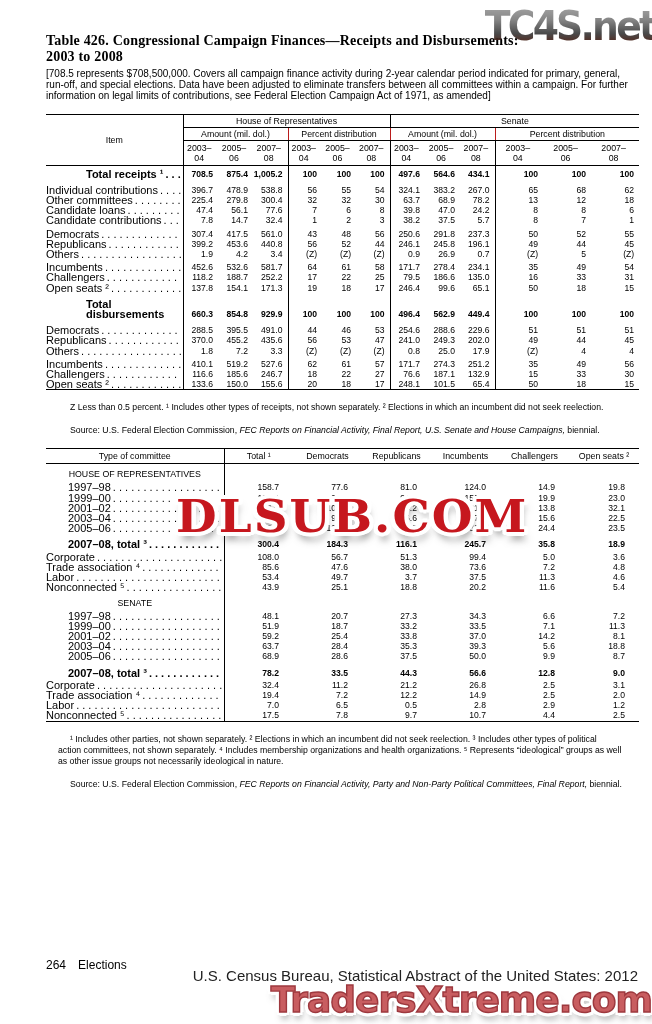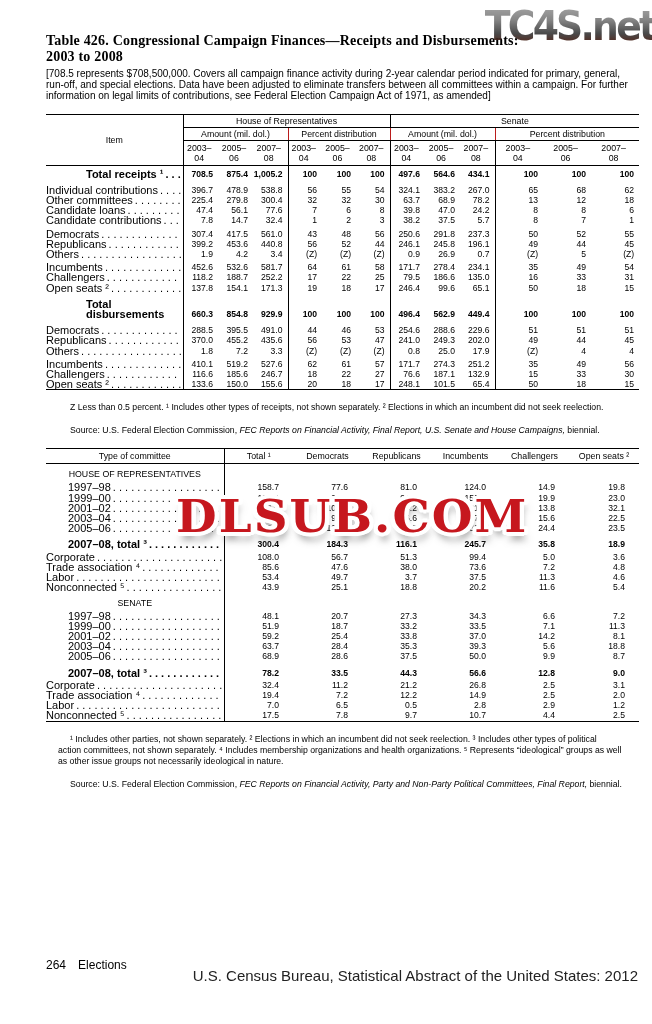--- a/index.html
+++ b/index.html
@@ -948,13 +948,14 @@
       <p>¹ Includes other parties, not shown separately. ² Elections in which an incumbent did not seek reelection. ³ Includes other types of political action committees, not shown separately. ⁴ Includes membership organizations and health organizations. ⁵ Represents “ideological” groups as well as other issue groups not necessarily ideological in nature.</p>
       <p id="src427"><span>Source: U.S. Federal Election Commission, </span><span class="it">FEC Reports on Financial Activity, Party and Non-Party Political Committees, Final Report,</span><span> biennial.</span></p>
     </div>
   </div>
 
   <div class="page-num"><span>264</span><span class="sec">Elections</span></div>
   <div class="footer-source">U.S. Census Bureau, Statistical Abstract of the United States: 2012</div>
 
   <div class="wm wm-top">TC4S.net</div>
   <div class="wm wm-mid">DLSUB.COM</div>
+  <div class="wm wm-bottom">TradersXtreme.com</div>
 </div>
 
 </body></html>

